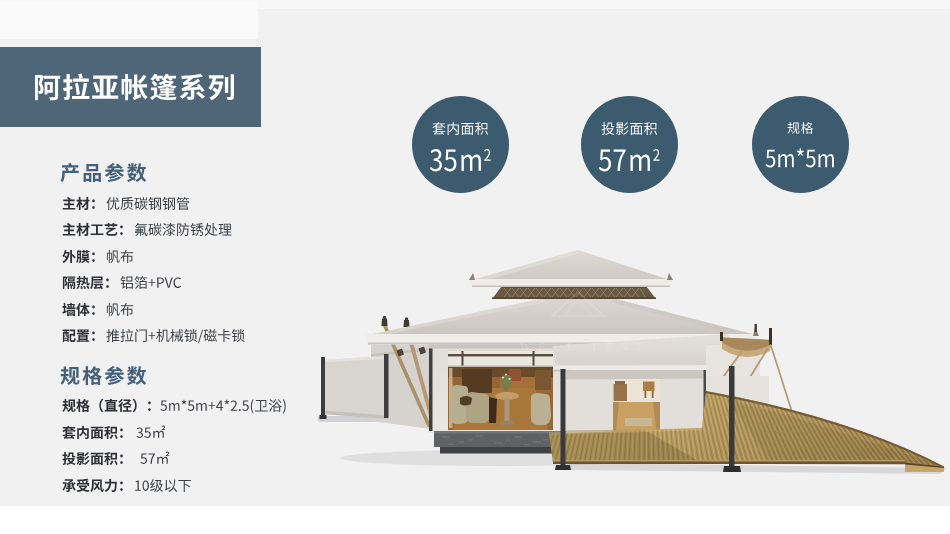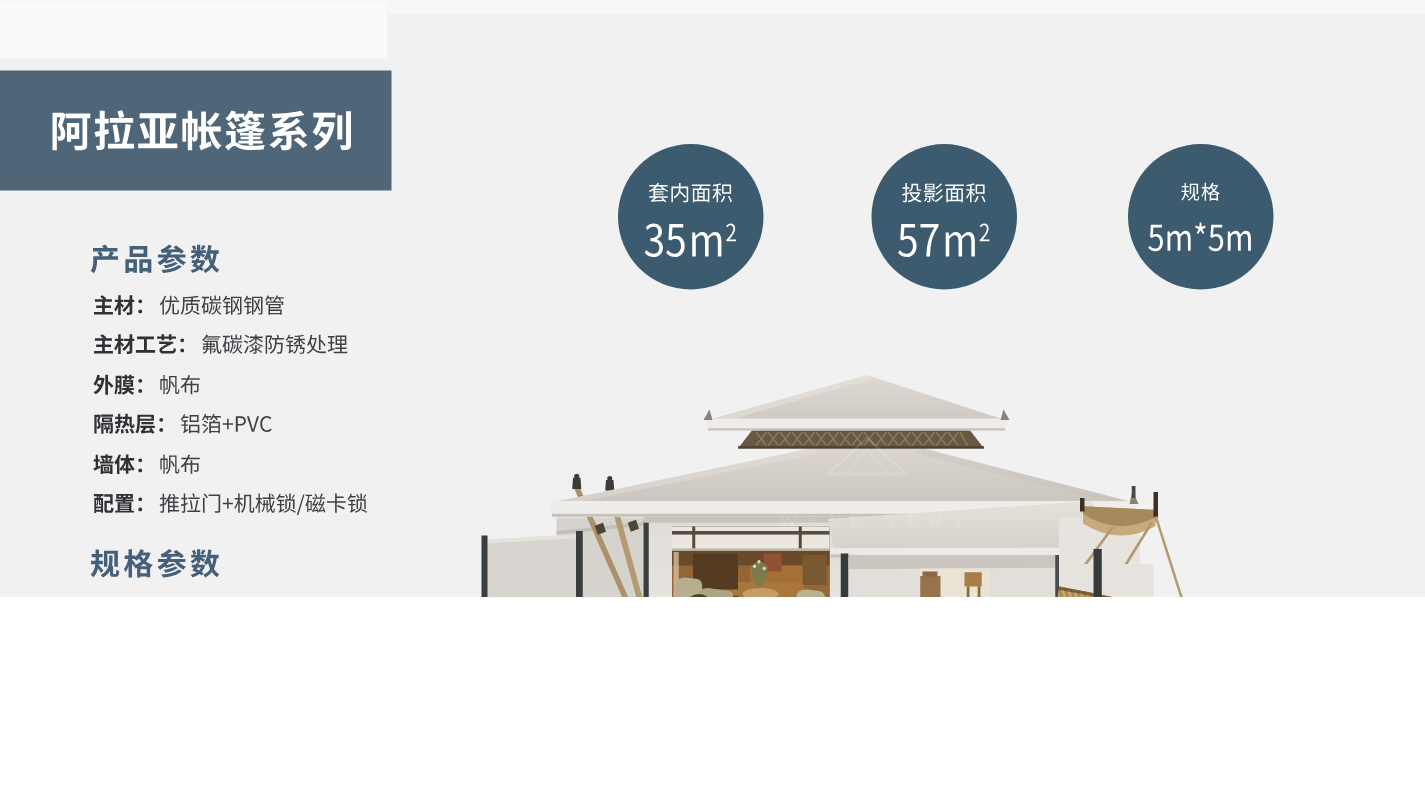--- a/index.html
+++ b/index.html
@@ -1,16 +1,16 @@
 <!DOCTYPE html>
 <html><head><meta charset="utf-8">
 <style>
 html,body{margin:0;padding:0;}
 body{width:950px;height:534px;overflow:hidden;font-family:"Liberation Sans",sans-serif;}
-#page{position:relative;width:950px;height:398px;background:#f1f1f2;overflow:hidden;}
+#page{position:relative;width:950px;height:506px;background:#f1f1f2;overflow:hidden;}
 .abs{position:absolute;}
 </style></head><body>
 <div id="page">
 
 <div class="abs" style="left:0;top:0;width:950px;height:9px;background:#f7f7f7"></div>
 
 <div class="abs" style="left:0;top:2px;width:258px;height:37px;background:#fafafa"></div>
 
 <div class="abs" style="left:0;top:529px;width:950px;height:5px;background:#f8f8f8"></div>
 

